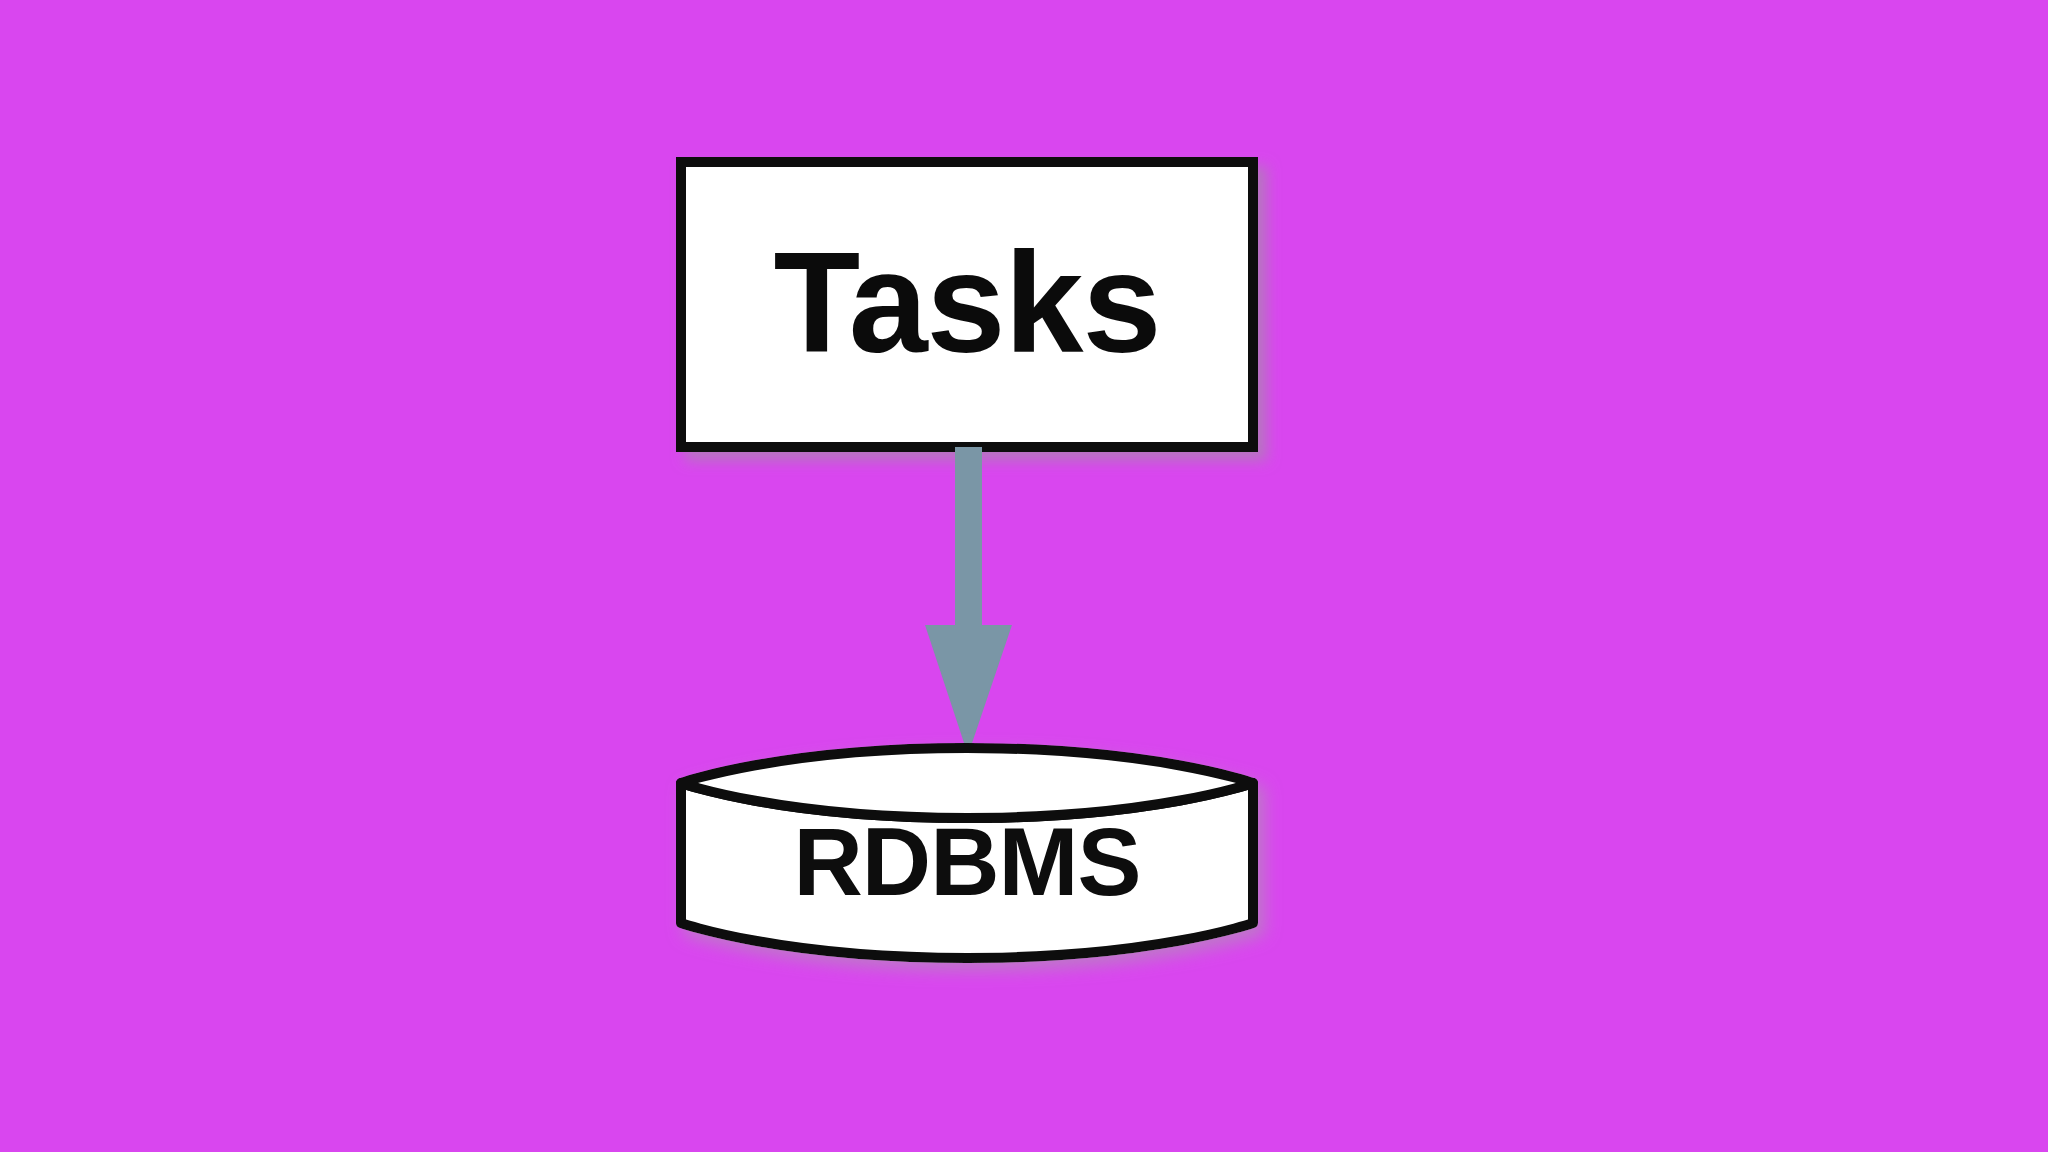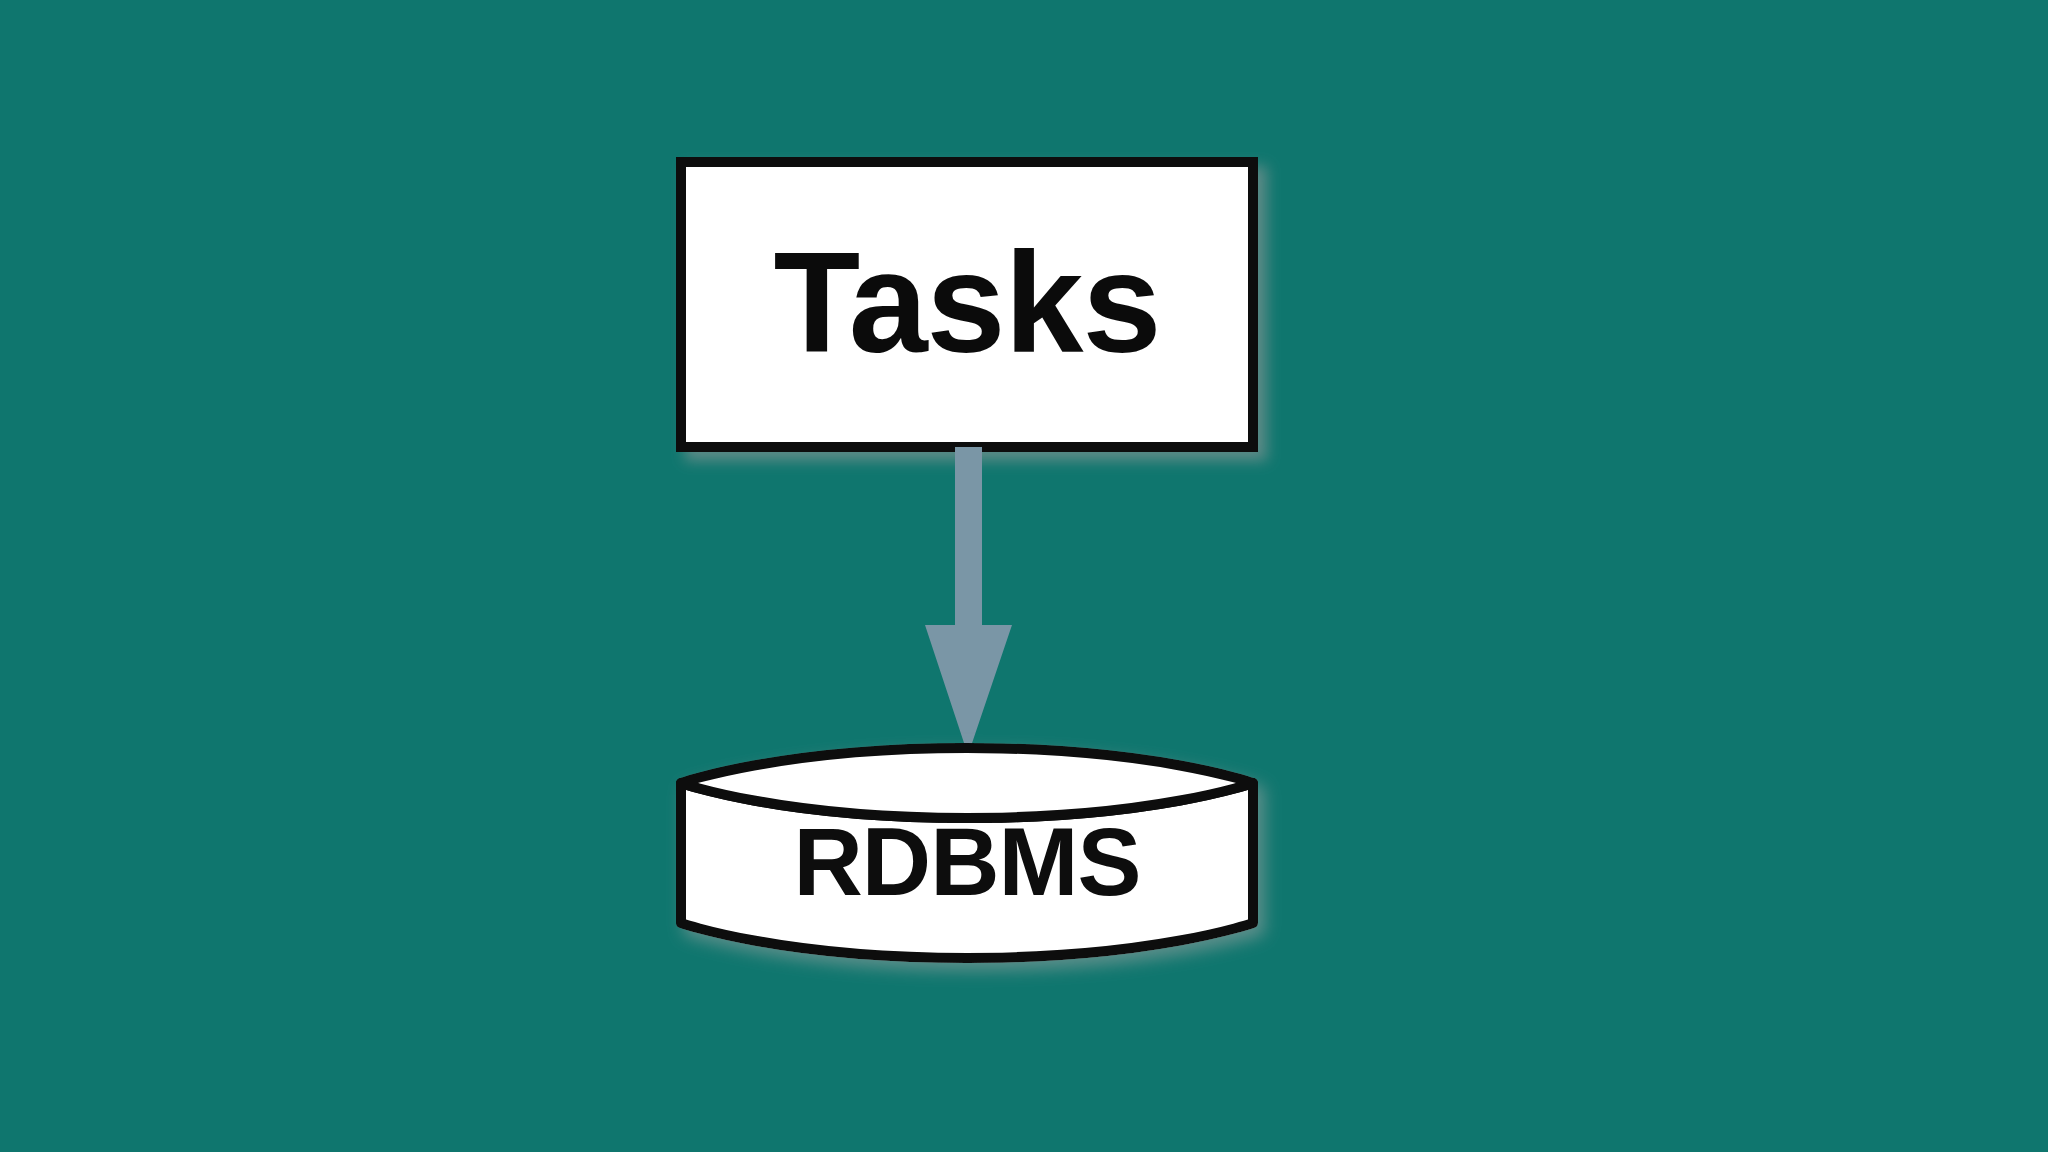--- a/index.html
+++ b/index.html
@@ -46,21 +46,21 @@
   }
 
   .label-rdbms {
     font-size: 96px;
     letter-spacing: -1px;
   }
 </style>
 </head>
 <body>
 
-<div id="diagram-canvas" style="background: #0f766e;">
+<div id="diagram-canvas" style="background: #d946ef;">
 
   <svg id="diagram-svg" viewBox="0 0 2048 1152" xmlns="http://www.w3.org/2000/svg">
 
     <defs>
       <filter id="soft-drop-shadow" x="-30%" y="-30%" width="180%" height="180%">
         <feDropShadow dx="9" dy="9" stdDeviation="7" flood-color="#9a9a9a" flood-opacity="0.55"></feDropShadow>
       </filter>
       <filter id="soft-drop-shadow-soft" x="-30%" y="-30%" width="180%" height="180%">
         <feDropShadow dx="7" dy="8" stdDeviation="8" flood-color="#a5a5a5" flood-opacity="0.5"></feDropShadow>
       </filter>

